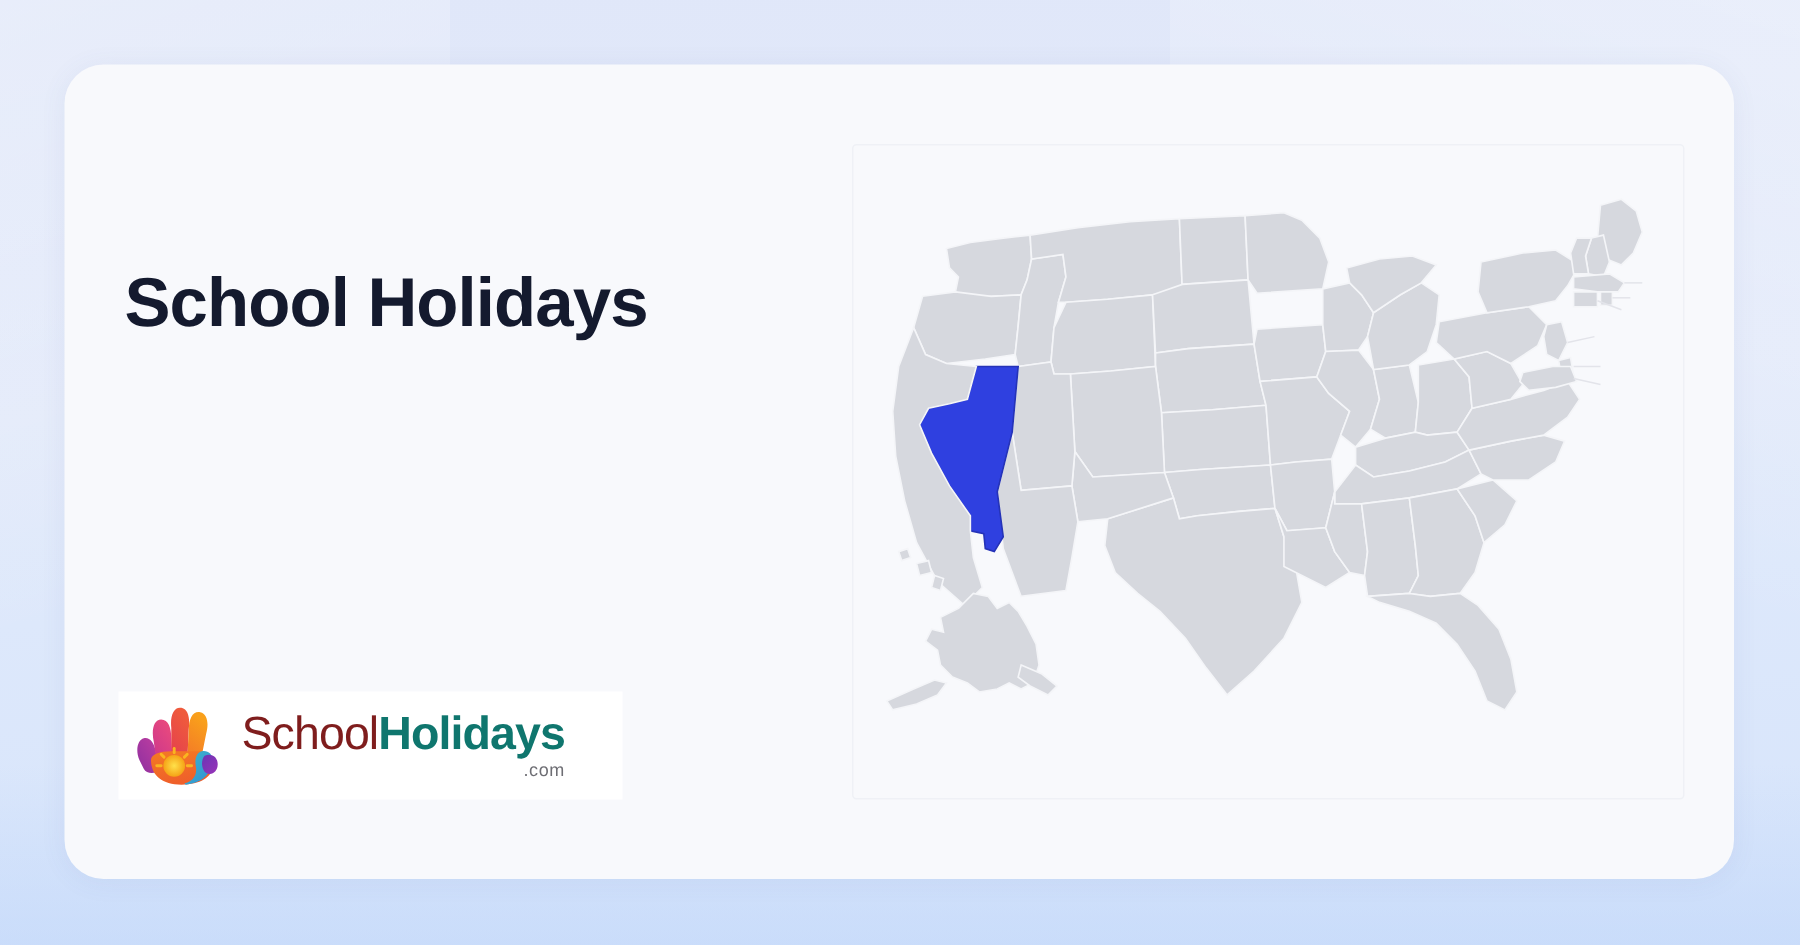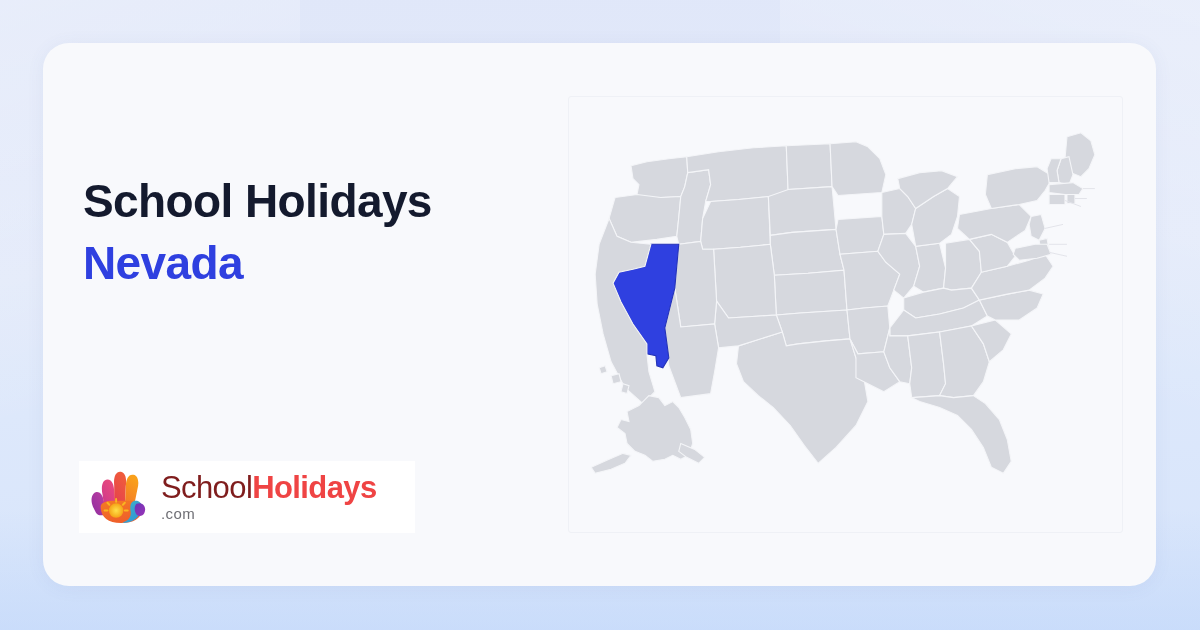--- a/index.html
+++ b/index.html
@@ -58,24 +58,24 @@
     display:flex; align-items:center; gap:10px;
     padding:6px 10px;
   }
   .logo-hand { width:62px; height:58px; flex:0 0 62px; }
   .logo-word {
     display:flex; flex-direction:column; line-height:1;
     padding-bottom:2px;
   }
   .logo-main { font-size:31px; letter-spacing:-0.6px; white-space:nowrap; }
   .logo-main .thin { font-weight:400; color:#7f1d1d; }
-  .logo-main .bold { font-weight:800; color:#ef4444;text-align:right; }
+  .logo-main .bold { font-weight:800; color:#0f766e;text-align:right; }
   .logo-dotcom {
-    font-size:15px; font-weight:400; color:#6e6e74;
-    text-align:left; margin-top:3px; letter-spacing:0.4px;
+    font-size:12px; font-weight:400; color:#6e6e74;
+    text-align:right; margin-top:3px; letter-spacing:0.4px;
   }
 
   
   .map-panel {
     position:absolute; left:525px; top:53px;
     width:555px; height:437px;
     border:1px solid #eff1f6;
     border-radius:3px;
     background:#f8f9fc;
     overflow:hidden;
@@ -92,21 +92,20 @@
   <div class="bg-band-a"></div>
   <div class="bg-band-b"></div>
   <div class="bg-band-c"></div>
 </div>
 
 <div class="card">
 
   <div class="left-col">
     <h1 class="headline">
       <span class="line">School Holidays</span>
-      <span class="accent">Nevada</span>
     </h1>
   </div>
 
   <div class="logo-box">
     <svg class="logo-hand" viewBox="0 0 64 60">
       <defs>
         <linearGradient id="gPurple" x1="0" y1="1" x2="1" y2="0">
           <stop offset="0%" stop-color="#8e2fa0"></stop>
             <stop offset="100%" stop-color="#c13fa0"></stop>
         </linearGradient>

